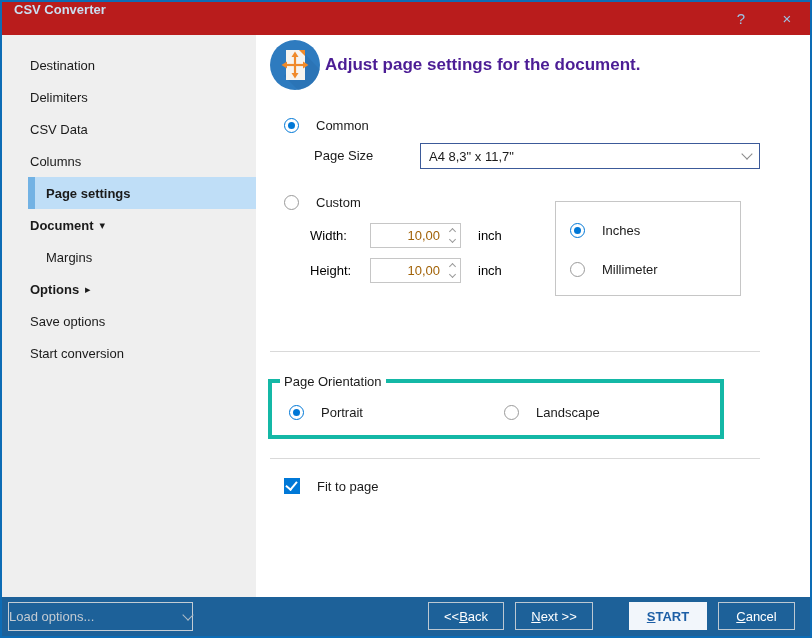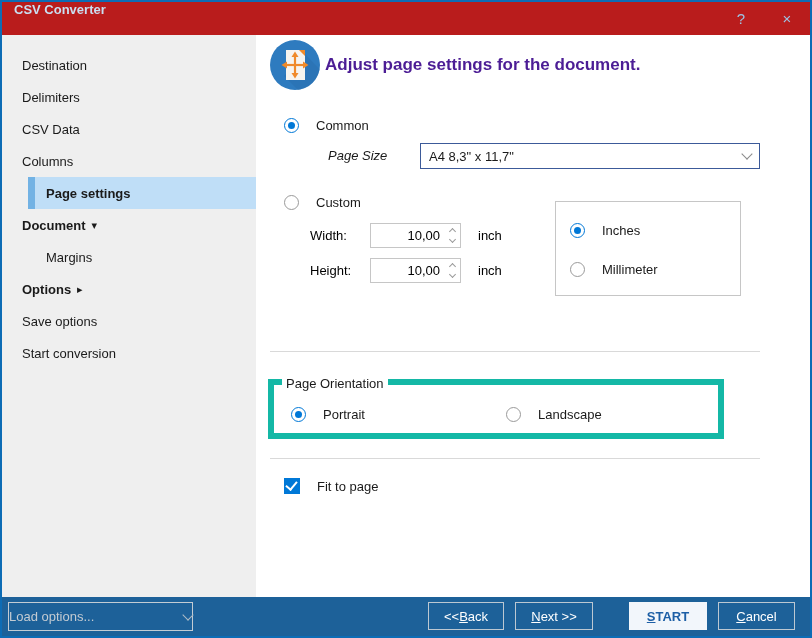--- a/index.html
+++ b/index.html
@@ -11,21 +11,21 @@
   
   .titlebar { height:33px; background:#b91c1c; display:flex; align-items:flex-start; flex:none; }
   .titlebar .title { color:#c9dff2; font-weight:bold; font-size:13px; padding-left:12px; flex:1; }
   .tb-btn { width:46px; height:33px; display:flex; align-items:center; justify-content:center; color:#9dc3e4; font-size:15px; cursor:default; }
 
   
   .body { flex:1; display:flex; min-height:0; }
 
   
   .sidebar { width:254px; background:#efefef; flex:none; padding-top:14px; }
-  .side-item { height:32px; display:flex; align-items:center; padding-left:20px; cursor:default; }
+  .side-item { height:32px; display:flex; align-items:center; padding-left:28px; cursor:default; }
   .side-item.bold { font-weight:bold; }
   .side-item .caret { margin-left:6px; font-size:11px; color:#1a1a1a; }
   .side-item.sub { padding-left:44px; }
   .side-item.selected { margin-left:26px; padding-left:11px; background:#bfdef7; border-left:7px solid #72b2e4; font-weight:bold; }
 
   
   .main { flex:1; background:#fff; position:relative; overflow:hidden; }
   .hdr-icon { position:absolute; left:14px; top:5px; width:50px; height:50px; }
   .heading { position:absolute; left:69px; top:20px; font-size:17px; font-weight:bold; color:#4c1d95; }
 
@@ -35,30 +35,30 @@
   .radio.checked::after { content:""; position:absolute; inset:3px; border-radius:50%; background:#0078d7; }
   .rlabel { margin-left:17px; }
 
   .field-label { position:absolute; color:#1a1a1a; }
   .gray { color:#000000; }
 
   .select { background:#fff; border:1px solid #3c5a99; display:flex; align-items:center; padding:0 8px; justify-content:space-between; }
   .chev { width:8px; height:8px; border-right:1px solid #8a8a8a; border-bottom:1px solid #8a8a8a; transform:rotate(45deg); margin-top:-4px; flex:none; }
 
   .spin { position:absolute; width:91px; height:25px; border:1px solid #c6c6c6; background:#fff; display:flex; align-items:center; }
-  .spin .val { flex:1; text-align:right; padding-right:4px; color:#000000; }
+  .spin .val { flex:1; text-align:right; padding-right:4px; color:#a16207; }
   .spin .arrows { width:16px; height:100%; display:flex; flex-direction:column; align-items:center; justify-content:center; gap:3px; }
   .sc { width:5px; height:5px; border-right:1px solid #9a9a9a; border-bottom:1px solid #9a9a9a; }
   .sc.up { transform:rotate(-135deg); margin-top:2px; }
   .sc.down { transform:rotate(45deg); margin-bottom:2px; }
 
   .groupbox { position:absolute; border:1px solid #c6c6c6; background:#fff; }
   .divider { position:absolute; left:14px; width:490px; height:1px; background:#d9d9d9; }
 
-  .fieldset-box { position:absolute; border:6px solid #14b8a6;padding-left:32px; }
+  .fieldset-box { position:absolute; border:4px solid #14b8a6;padding-left:32px; }
   .fieldset-box .legend { position:absolute; top:-9px; left:8px; background:#fff; padding:0 4px; }
 
   .checkbox { width:16px; height:16px; background:#0078d7; position:relative; flex:none; }
   .checkbox::after { content:""; position:absolute; left:4px; top:1px; width:5px; height:9px; border-right:2px solid #fff; border-bottom:2px solid #fff; transform:rotate(40deg); }
 
   
   .footer { height:39px; background:#1d6199; flex:none; position:relative; }
   .fselect { position:absolute; left:6px; top:5px; width:185px; height:29px; border:1px solid #c3ccd4; color:#c3cbd2; background:transparent; display:flex; align-items:center; justify-content:space-between; padding:0 0; }
   .fselect .chev { border-color:#aebbc6; }
   .fbtn { position:absolute; top:5px; height:28px; border:1px solid #bcc8d2; background:transparent; color:#fff; display:flex; align-items:center; justify-content:center; font-size:13px; cursor:default; }
@@ -135,21 +135,21 @@
           </g>
         </svg>
       </div>
       <div class="heading">Adjust page settings for the document.</div>
 
       <div class="row" style="left:28px; top:83px;">
         <span class="radio checked"></span>
         <span class="rlabel">Common</span>
       </div>
 
-      <div class="field-label" style="left:72px; top:113px;font-style:italic;">Page Size</div>
+      <div class="field-label" style="left:58px; top:113px;">Page Size</div>
       <div class="select" style="position:absolute; left:164px; top:108px; width:340px; height:26px;">
         <span>A4 8,3" x 11,7"</span>
         <span class="chev"></span>
       </div>
 
       <div class="row" style="left:28px; top:160px;">
         <span class="radio"></span>
         <span class="rlabel">Custom</span>
       </div>
 

